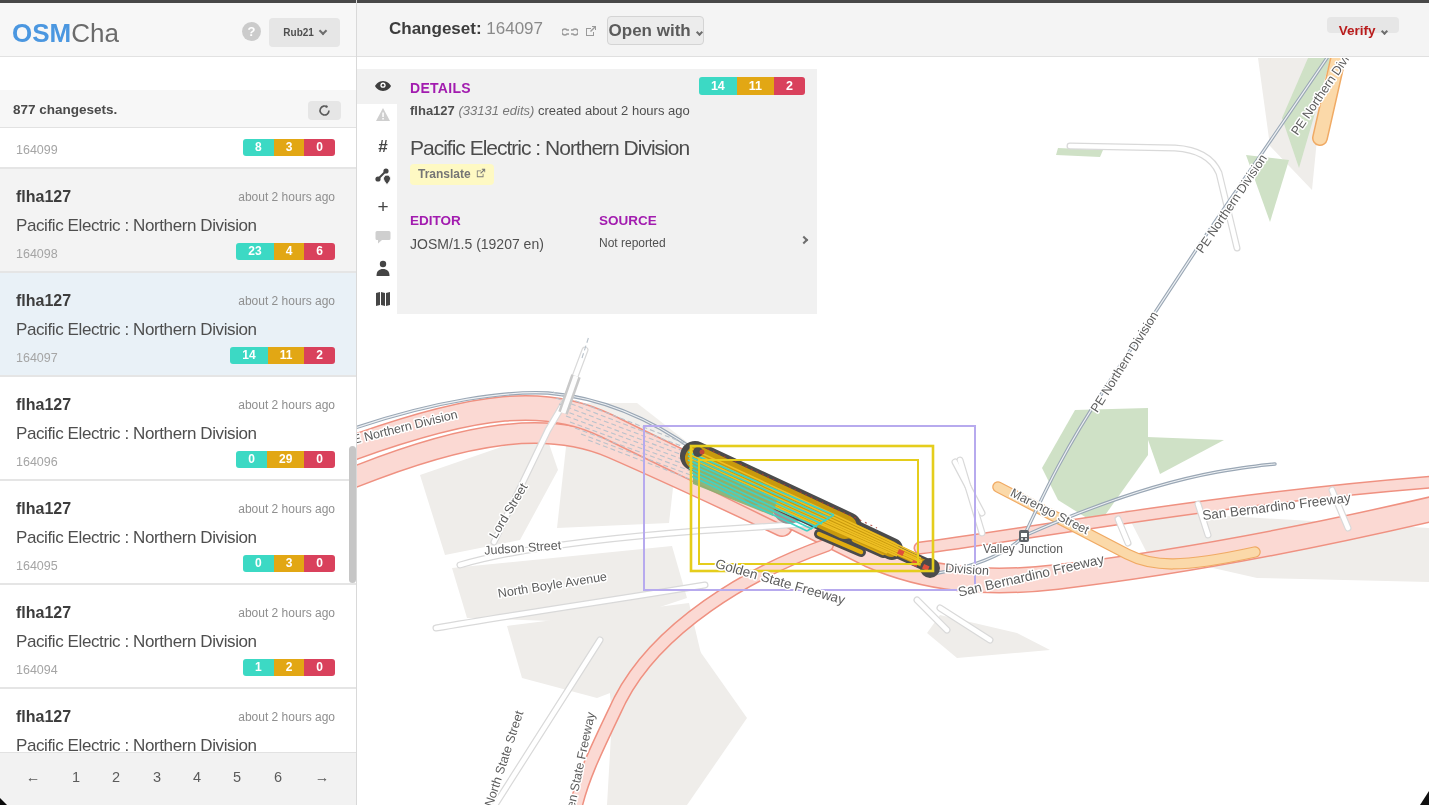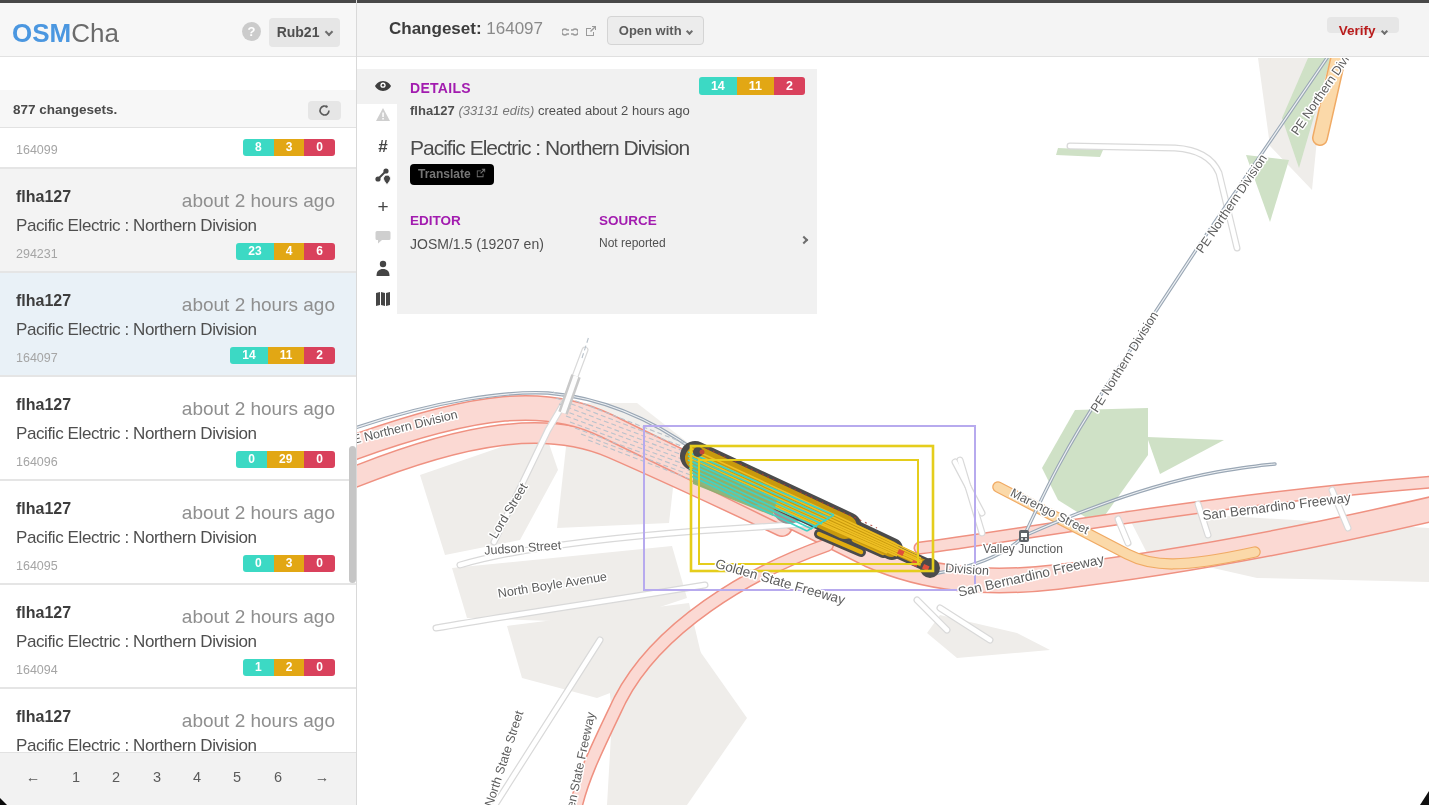--- a/index.html
+++ b/index.html
@@ -8,64 +8,64 @@
 .abs { position:absolute; }
 #topbar { position:absolute; left:0; top:0; width:1429px; height:3px; background:#484848; }
 
 #sidebar { position:absolute; left:0; top:3px; width:356px; height:802px; background:#fff; }
 #vdiv { position:absolute; left:356px; top:0; width:1px; height:805px; background:#d9d9d9; }
 #sb-head { position:absolute; left:0; top:0; width:356px; height:54px; background:#f7f7f7; border-bottom:1px solid #e2e2e2; }
 #logo { position:absolute; left:12px; top:15px; font-size:26px; color:#6b6b6b; letter-spacing:0px;}
 #logo b { color:#4b97e0; font-weight:700; }
 #qmark { position:absolute; left:242px; top:19px; width:19px; height:19px; border-radius:50%; background:#cbcbcb; color:#fff; font-size:13px; font-weight:700; text-align:center; line-height:19px; }
 .btn { background:#e6e6e6; border-radius:4px; color:#5b5b5b; font-weight:700; text-align:center; }
-#rub { position:absolute; left:269px; top:15px; width:71px; height:29px; font-size:14px; line-height:29px; color:#4f4f4f; }
+#rub { position:absolute; left:269px; top:15px; width:71px; height:29px; font-size:10px; line-height:29px; color:#4f4f4f; }
 #sb-tools { position:absolute; left:0; top:55px; width:356px; height:31px; background:#f7f7f7; border-bottom:1px solid #e2e2e2; }
 #orderby { position:absolute; left:10px; top:4px; width:90px; height:25px; font-size:13px; line-height:25px; }
 #filters { position:absolute; left:277px; top:4px; width:64px; height:25px; font-size:13px; line-height:25px; }
 #sb-count { position:absolute; left:0; top:87px; width:356px; height:38px; background:#f7f7f7; border-bottom:1px solid #e2e2e2; }
 #count-txt { position:absolute; left:13px; top:12px; font-size:13.5px; font-weight:700; color:#4a4a4a; }
 #refresh { position:absolute; left:308px; top:11px; width:33px; height:19px; font-size:12px; line-height:18px; }
 
 #list { position:absolute; left:0; top:125px; width:356px; height:624px; background:#e5e5e5; overflow:hidden; }
 .row { position:absolute; left:0; width:356px; height:103px; border-bottom:1px solid #e5e5e5; background:#fff; }
 .row .user { position:absolute; left:16px; top:19px; font-size:16px; font-weight:700; color:#3d3d3d; }
-.row .time { position:absolute; right:21px; top:21px; font-size:19px; color:#8f8f8f; }
+.row .time { position:absolute; right:21px; top:21px; font-size:12px; color:#8f8f8f; }
 .row .title { position:absolute; left:16px; top:47px; font-size:17px; letter-spacing:-0.4px; color:#4e4e4e; }
 .row .cid { position:absolute; left:16px; top:78px; font-size:12.5px; color:#a5a5a5; }
 .badges { position:absolute; right:21px; top:74px; height:17px; display:flex; }
 .bdg { height:17px; line-height:17px; color:#fff; font-size:12px; font-weight:700; text-align:center; padding:0 12px; min-width:19px; }
 .bdg.t { background:#3cd9c4; border-radius:3px 0 0 3px; }
 .bdg.y { background:#e2a714; }
 .bdg.r { background:#d9415c; border-radius:0 3px 3px 0; }
 
 #pager { position:absolute; left:0; top:749px; width:356px; height:53px; background:#f2f2f2; border-top:1px solid #e2e2e2; }
 .pg { position:absolute; top:16px; font-size:14.5px; color:#5b5b5b; text-align:center; width:24px; }
 
 #sthumb { position:absolute; left:349px; top:443px; width:7px; height:137px; background:#c6c6c6; border-radius:4px; }
 
 #m-head { position:absolute; left:357px; top:3px; width:1072px; height:54px; background:#f4f4f4; border-bottom:1px solid #e0e0e0; }
 #chg { position:absolute; left:32px; top:16px; font-size:17px; font-weight:700; color:#3c3c3c; }
 #chg span { font-weight:400; color:#8a8a8a; }
-#openwith { position:absolute; left:250px; top:13px; width:97px; height:29px; font-size:13px; line-height:27px; background:#ececec; border:1px solid #d4d4d4; }
+#openwith { position:absolute; left:250px; top:13px; width:97px; height:29px; font-size:17px; line-height:27px; background:#ececec; border:1px solid #d4d4d4; }
 #verify { position:absolute; left:970px; top:14px; width:72px; height:16px; font-size:13.5px; line-height:28px; color:#b91c1c; }
 
 #map { position:absolute; left:357px; top:58px; width:1072px; height:747px; background:#fff; overflow:hidden; }
 
 #rail { position:absolute; left:357px; top:58px; width:40px; height:260px; background:#fff; }
 #atab { position:absolute; left:357px; top:69px; width:40px; height:35px; background:#f1f1f1; }
 #panel { position:absolute; left:397px; top:69px; width:420px; height:245px; background:#f1f1f1; }
 #panel .h { font-weight:700; color:#a21caf; }
 #dtl { position:absolute; left:13px; top:11px; font-size:14px; letter-spacing:.3px; }
 #pbadges { position:absolute; right:12px; top:8px; height:18px; display:flex; }
 #pbadges .bdg { height:18px; line-height:18px; font-size:12.5px; }
 #meta { position:absolute; left:13px; top:34px; font-size:13px; color:#4f4f4f; }
 #meta i { color:#787878; }
 #ptitle { position:absolute; left:13px; top:67px; font-size:21px; letter-spacing:-1px; color:#4c4c4c; }
-#translate { position:absolute; left:13px; top:95px; width:84px; height:21px; background:#000000; border-radius:4px; font-size:12px; font-weight:700; color:#757575; text-align:center; line-height:21px; }
+#translate { position:absolute; left:13px; top:95px; width:84px; height:21px; background:#fef9c3; border-radius:4px; font-size:12px; font-weight:700; color:#757575; text-align:center; line-height:21px; }
 #ed-h { position:absolute; left:13px; top:144px; font-size:13.5px; }
 #ed-v { position:absolute; left:13px; top:167px; font-size:14px; color:#505050; }
 #sr-h { position:absolute; left:202px; top:144px; font-size:13.5px; }
 #sr-v { position:absolute; left:202px; top:167px; font-size:12px; color:#505050; }
 #chev { position:absolute; right:10px; top:160px; }
 .cv { display:inline-block; width:7px; height:7px; border-right:2px solid #6e6e6e; border-bottom:2px solid #6e6e6e; }
 .cv.d { transform:rotate(45deg); }
 .cv.r { transform:rotate(-45deg); }
 </style>
 </head>
@@ -93,21 +93,21 @@
   <div class="badges">
           <div class="bdg t">8</div>
           <div class="bdg y">3</div>
           <div class="bdg r">0</div>
         </div>
 </div>
 <div class="row" style="top:41px;background:#f3f3f3">
   <div class="user">flha127</div>
         <div class="time">about 2 hours ago</div>
   <div class="title">Pacific Electric : Northern Division</div>
-        <div class="cid">294231</div>
+        <div class="cid">164098</div>
   <div class="badges">
           <div class="bdg t">23</div>
           <div class="bdg y">4</div>
           <div class="bdg r">6</div>
         </div>
 </div>
 <div class="row" style="top:145px;background:#e9f1f7">
   <div class="user">flha127</div>
         <div class="time">about 2 hours ago</div>
   <div class="title">Pacific Electric : Northern Division</div>

